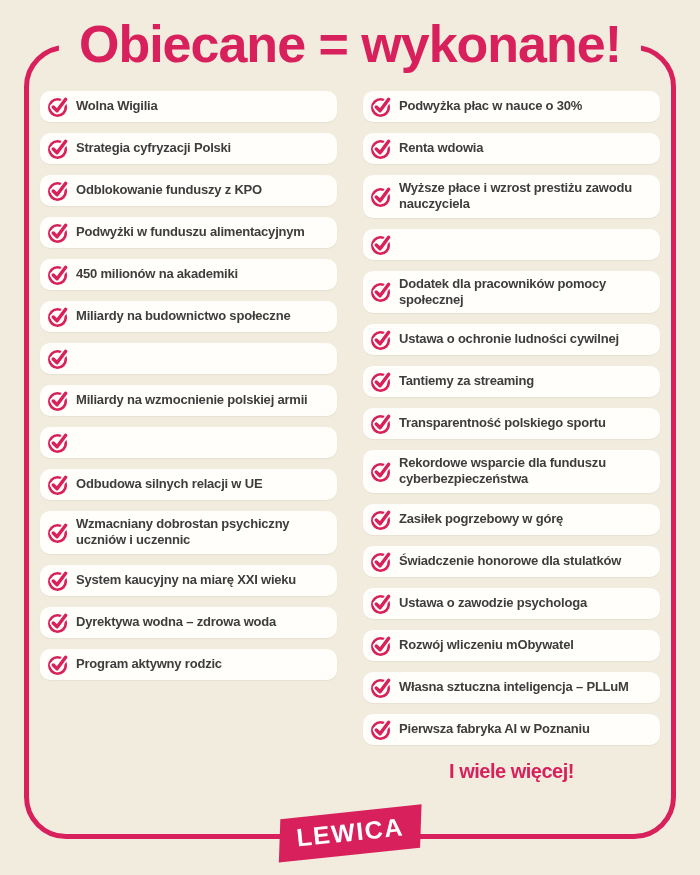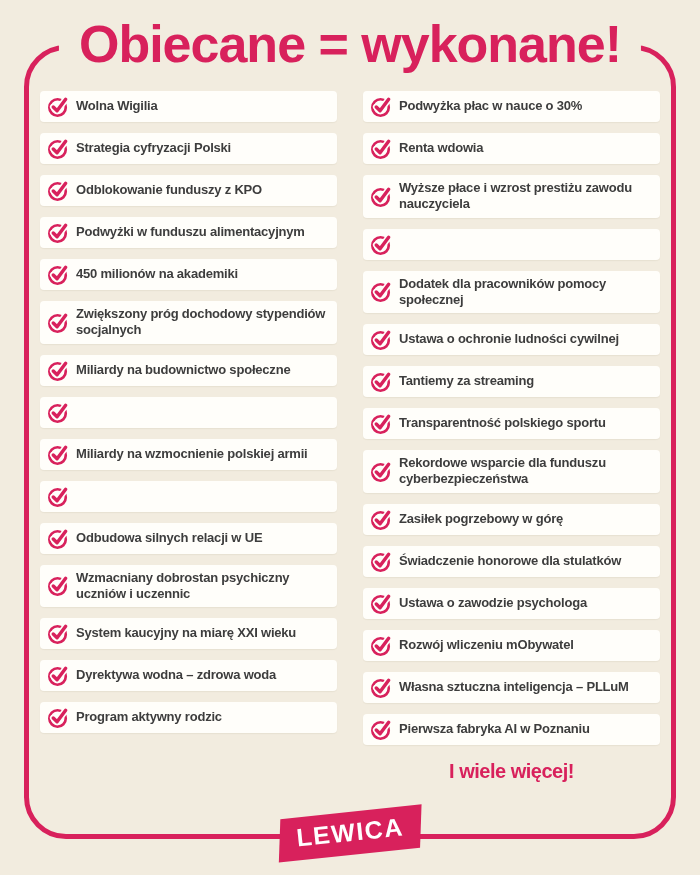--- a/index.html
+++ b/index.html
@@ -52,21 +52,21 @@
     flex-direction:column;
     gap:11px;
   }
   .row{
     background:var(--row-bg);
     min-height:31px;
     display:flex;
     align-items:center;
     gap:7px;
     padding:5px 4px 5px 8px;
-    border-radius:4px;
+    border-radius:10px;
     box-shadow:0 1px 1px rgba(120,100,70,0.08);
   }
   .row .check{
     flex:0 0 21px;
     width:21px;height:21px;
     display:block;
   }
   .row .label{
     color:var(--text);
     font-size:13px;
@@ -148,28 +148,20 @@
 
   <div class="row">
     <svg class="check" viewBox="0 0 22 22" overflow="visible" aria-hidden="true">
       <circle cx="10" cy="12" r="8.6" fill="none" stroke="#d8215c" stroke-width="2.8"></circle>
       <path d="M5.5 11.5 L9.5 15.5 L18.5 3.5" fill="none" stroke="#fffefa" stroke-width="7" stroke-linecap="round" stroke-linejoin="round"></path>
       <path d="M5.5 11.5 L9.5 15.5 L18.5 3.5" fill="none" stroke="#d8215c" stroke-width="3.6" stroke-linecap="round" stroke-linejoin="round"></path>
     </svg>
     <span class="label">450 milionów na akademiki</span>
   </div>
 
-  <div class="row">
-    <svg class="check" viewBox="0 0 22 22" overflow="visible" aria-hidden="true">
-      <circle cx="10" cy="12" r="8.6" fill="none" stroke="#d8215c" stroke-width="2.8"></circle>
-      <path d="M5.5 11.5 L9.5 15.5 L18.5 3.5" fill="none" stroke="#fffefa" stroke-width="7" stroke-linecap="round" stroke-linejoin="round"></path>
-      <path d="M5.5 11.5 L9.5 15.5 L18.5 3.5" fill="none" stroke="#d8215c" stroke-width="3.6" stroke-linecap="round" stroke-linejoin="round"></path>
-    </svg>
-    <span class="label">Zwiększony próg dochodowy stypendiów socjalnych</span>
-  </div>
 
   <div class="row">
     <svg class="check" viewBox="0 0 22 22" overflow="visible" aria-hidden="true">
       <circle cx="10" cy="12" r="8.6" fill="none" stroke="#d8215c" stroke-width="2.8"></circle>
       <path d="M5.5 11.5 L9.5 15.5 L18.5 3.5" fill="none" stroke="#fffefa" stroke-width="7" stroke-linecap="round" stroke-linejoin="round"></path>
       <path d="M5.5 11.5 L9.5 15.5 L18.5 3.5" fill="none" stroke="#d8215c" stroke-width="3.6" stroke-linecap="round" stroke-linejoin="round"></path>
     </svg>
     <span class="label">Miliardy na budownictwo społeczne</span>
   </div>
 

